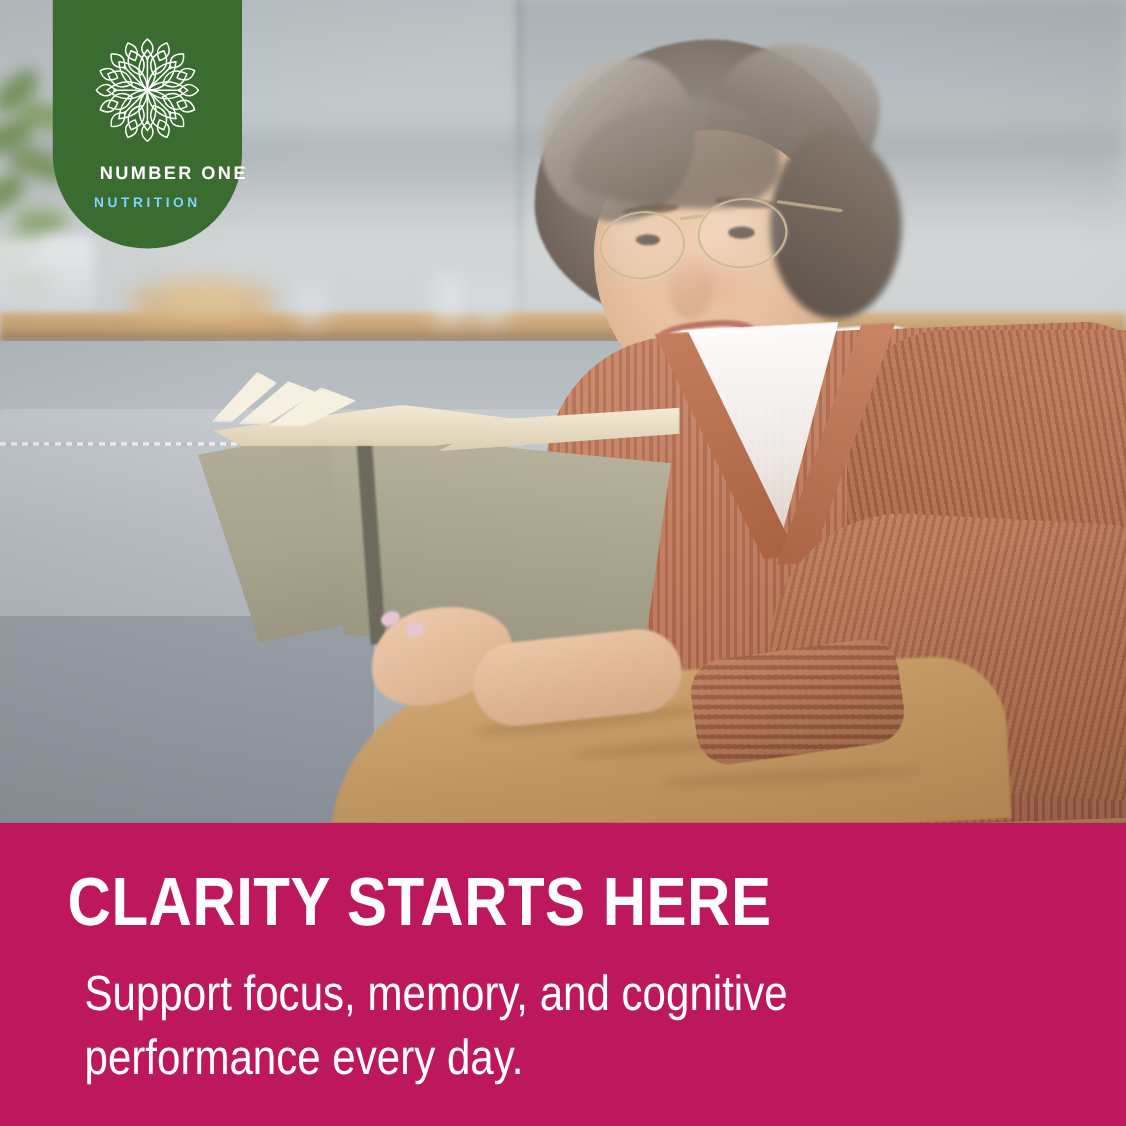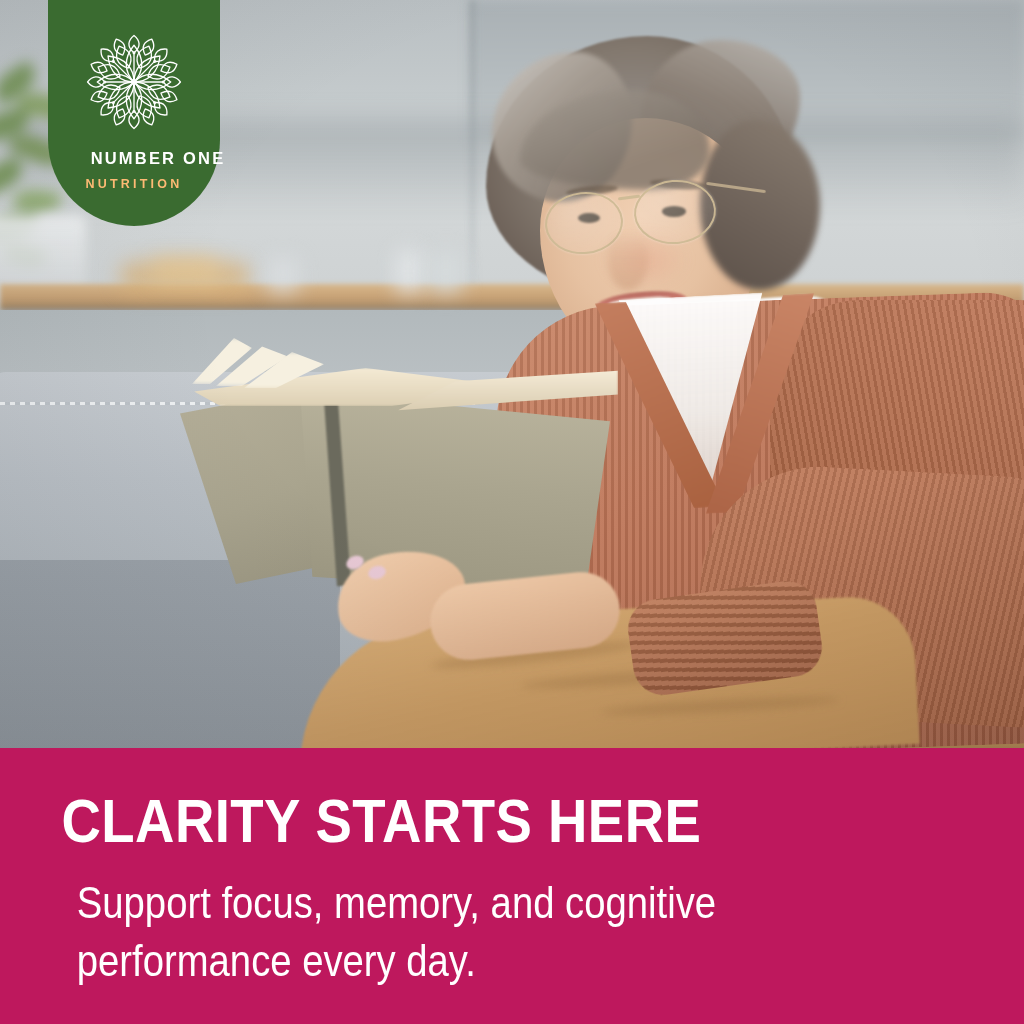--- a/index.html
+++ b/index.html
@@ -388,21 +388,21 @@
     color: #ffffff;
     font-size: 16.5px;
     font-weight: bold;
     letter-spacing: 2.2px;
     line-height: 1;
     white-space: nowrap;
     margin-left: 48px;
   }
   .logo-sub {
     margin-top: 11px;
-    color: #fdba74;
+    color: #7dd3fc;
     font-size: 12.5px;
     font-weight: bold;
     letter-spacing: 3.2px;
     line-height: 1;
     white-space: nowrap;
   }
 
   
   .banner {
     position: absolute;

